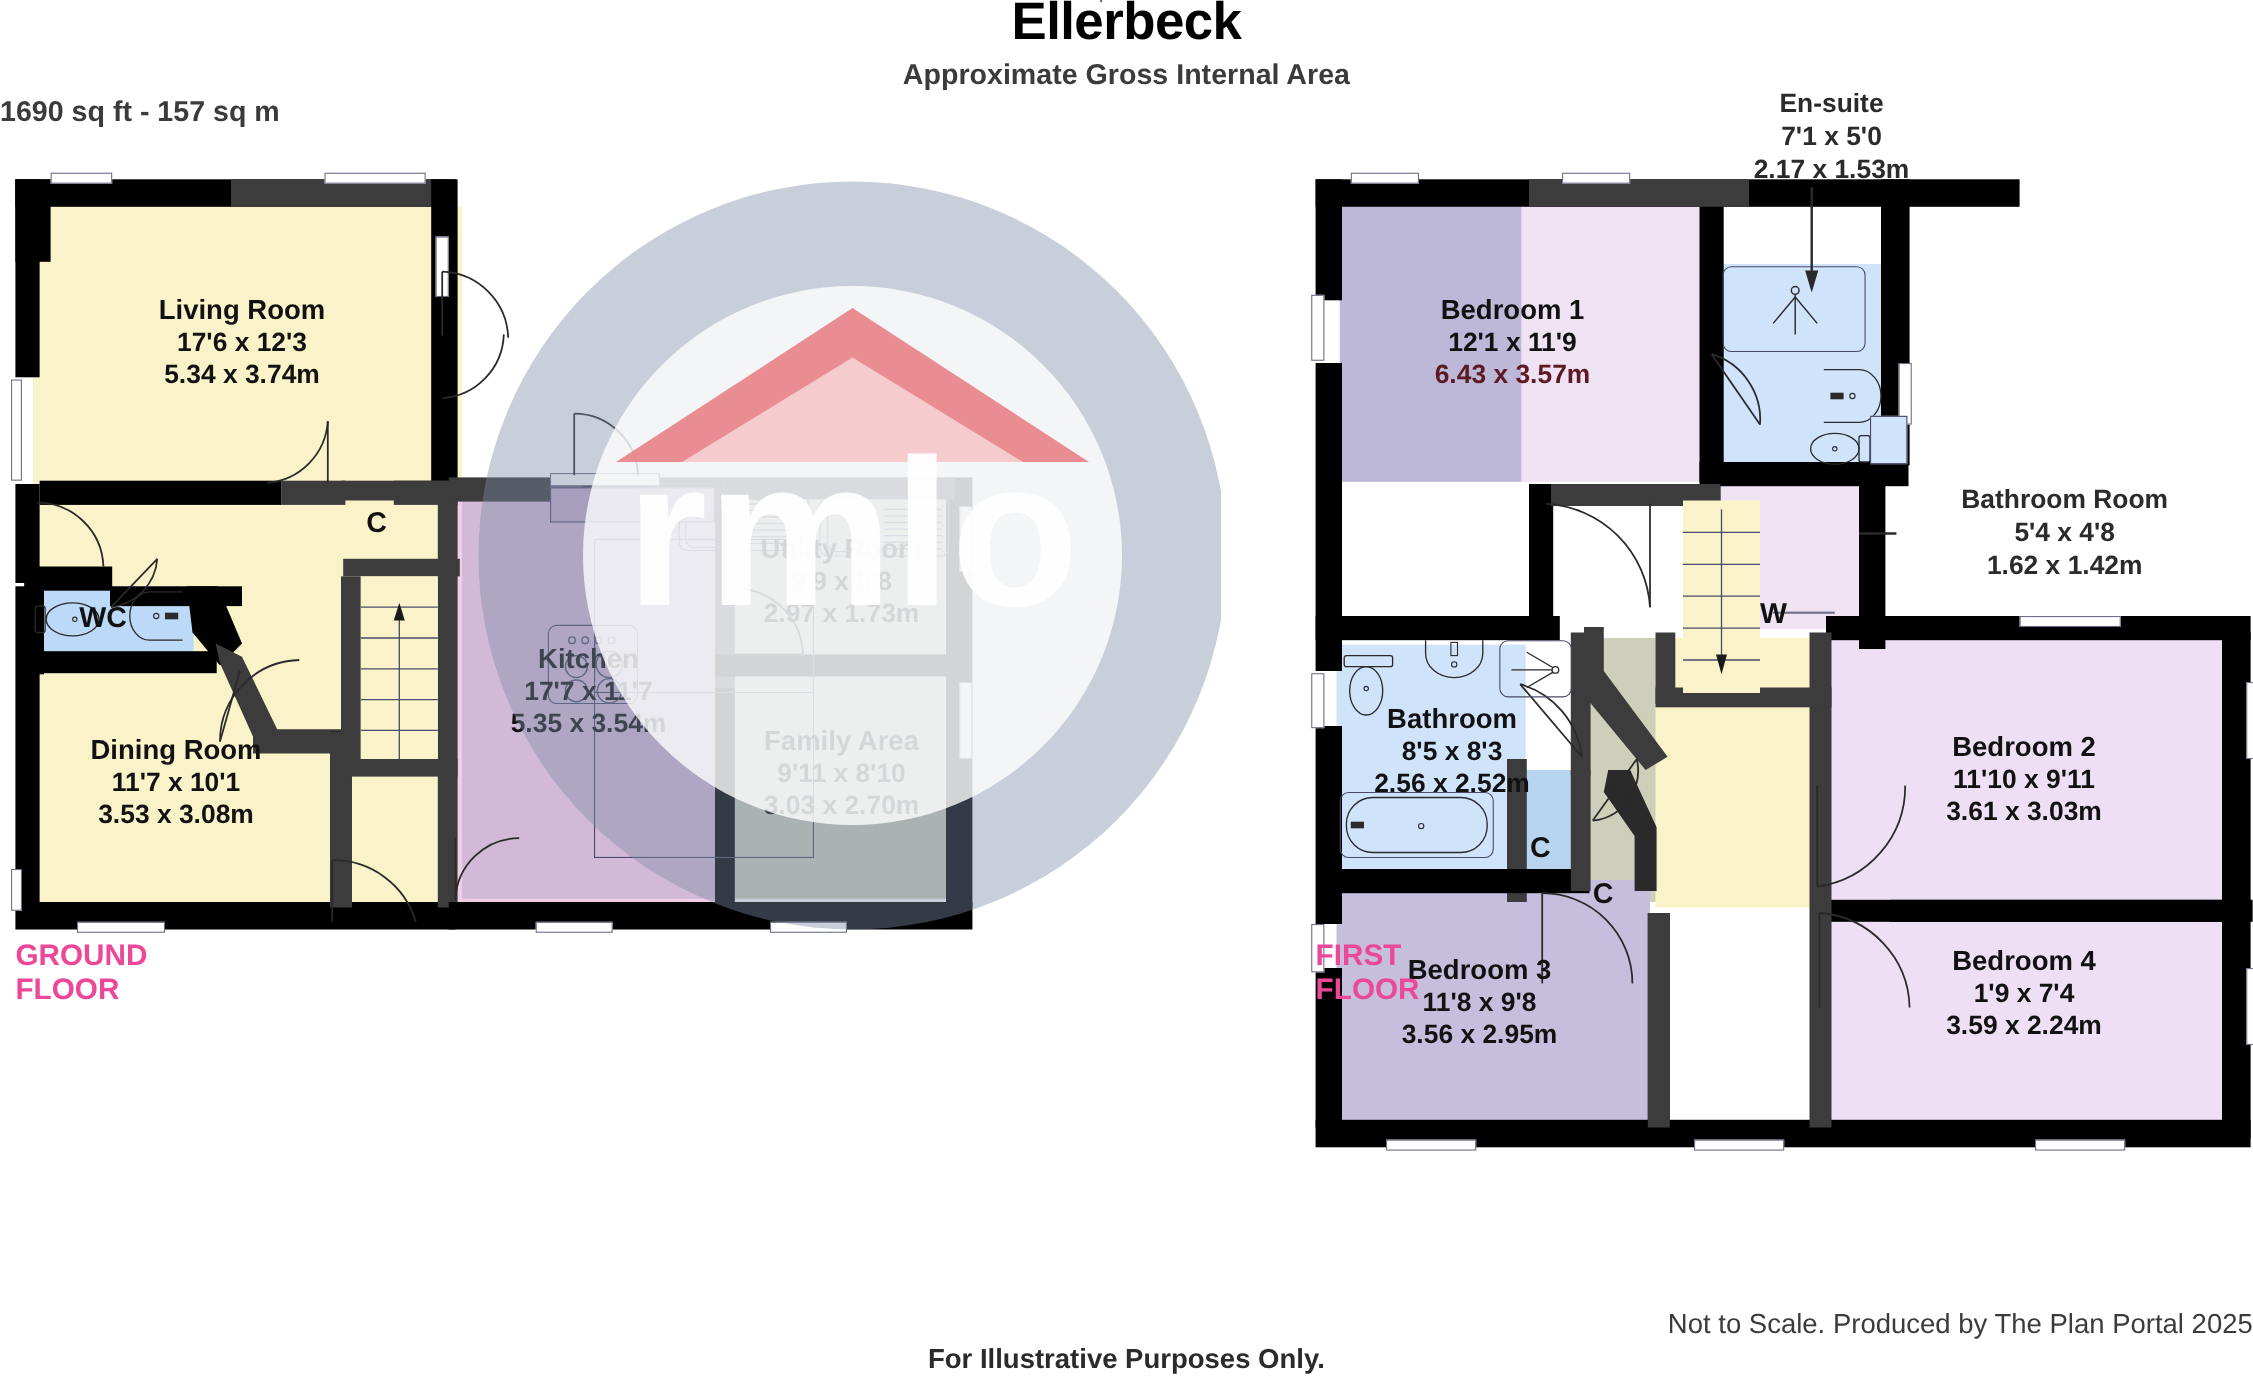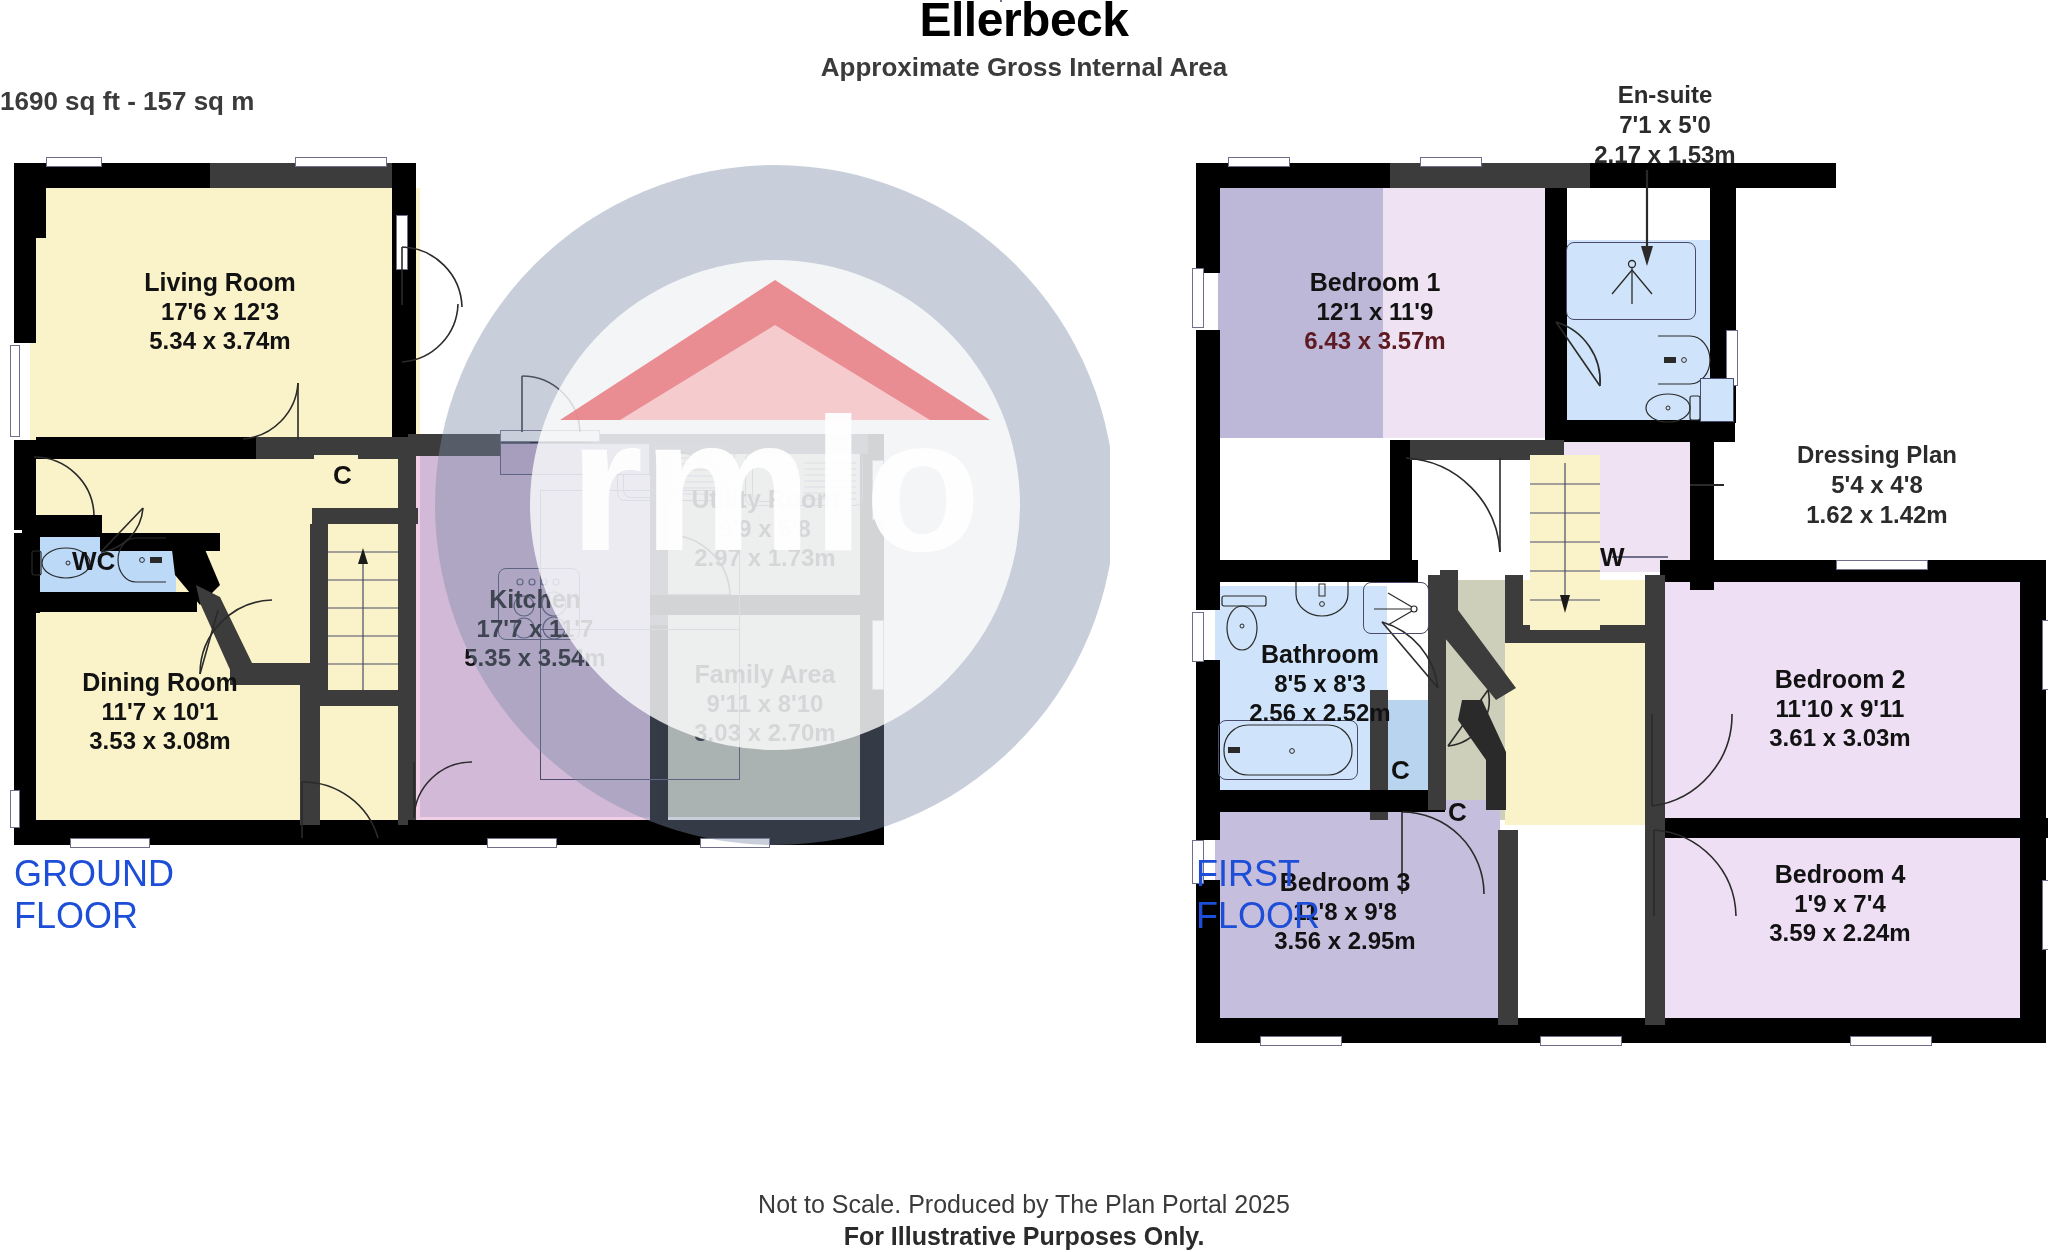--- a/index.html
+++ b/index.html
@@ -6,25 +6,25 @@
   body{width:2048px;height:1252px;position:relative;overflow:hidden;
        font-family:"Liberation Sans","DejaVu Sans",sans-serif;}
 
   
   #title{position:absolute;left:0;top:-8px;width:2048px;text-align:center;
          font-size:48px;font-weight:bold;color:#000;letter-spacing:-.5px;}
   #sub1{position:absolute;left:0;top:52px;width:2048px;text-align:center;
         font-size:26px;font-weight:bold;color:#3b3b3b;}
   #sub2{position:absolute;left:0;top:86px;width:2048px;
         font-size:26px;font-weight:bold;color:#3b3b3b;}
-  #foot1{position:absolute;left:0;top:1190px;width:2048px;text-align:center;
+  #foot1{position:absolute;left:0;top:1190px;width:2048px;text-align:right;
          font-size:25px;color:#3b3b3b;}
   #foot2{position:absolute;left:0;top:1222px;width:2048px;text-align:center;
          font-size:25px;font-weight:bold;color:#2b2b2b;}
-  .floorlabel{position:absolute;font-size:36px;font-weight:normal;color:#1d4ed8;}
+  .floorlabel{position:absolute;font-size:27px;font-weight:bold;color:#ec4899;}
 
   
   .lay{position:absolute;}
   .room{position:absolute;}
   .wall{position:absolute;background:#000;}
   .wallg{position:absolute;background:#3c3c3c;}
   .win{position:absolute;background:#ffffff;border:1.5px solid #6f6f8a;box-sizing:border-box;}
   .lbl{position:absolute;text-align:center;color:#121212;font-weight:bold;
        font-size:24px;line-height:29px;white-space:nowrap;}
   .lbl .nm{font-size:25px;}
@@ -446,21 +446,21 @@
     <div>En-suite</div>
     <div>7'1 x 5'0</div>
     <div>2.17 x 1.53m</div>
   </div>
   <svg class="fx" style="left:1640px;top:170px;width:14px;height:100px;">
     <line x1="7" y1="0" x2="7" y2="82" stroke="#2a2a2a" stroke-width="2.2"></line>
     <polygon points="7,96 1,76 13,76" fill="#2a2a2a"></polygon>
   </svg>
 
   <div class="ann" style="left:1712px;top:440px;width:330px;text-align:center;">
-    <div>Dressing Plan</div>
+    <div>Bathroom Room</div>
     <div>5'4 x 4'8</div>
     <div>1.62 x 1.42m</div>
   </div>
   <svg class="fx" style="left:1690px;top:480px;width:40px;height:10px;">
     <line x1="0" y1="5" x2="34" y2="5" stroke="#2a2a2a" stroke-width="2.2"></line>
   </svg>
 
   <div class="lbl" style="left:1205px;top:640px;width:230px;">
     <div class="nm">Bathroom</div>
     <div>8'5 x 8'3</div>

